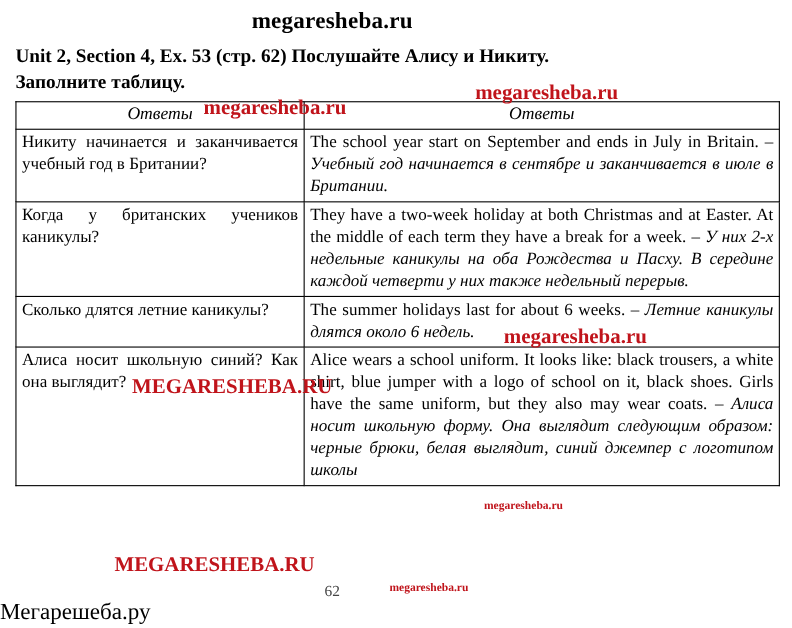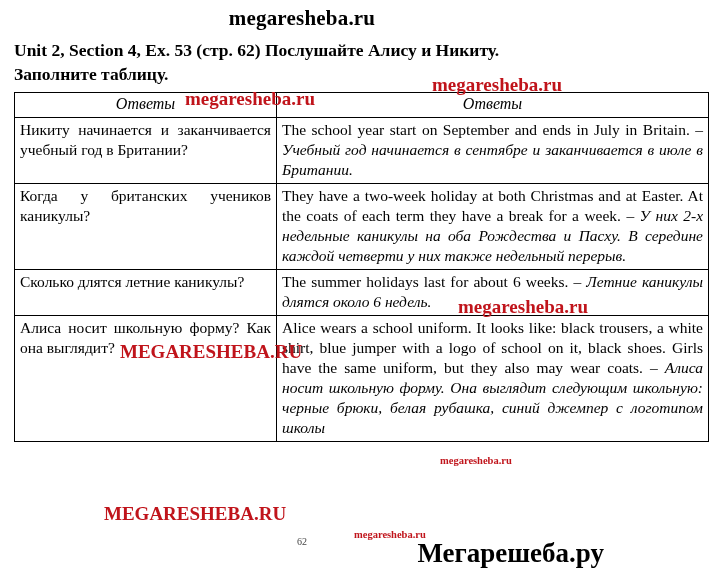--- a/index.html
+++ b/index.html
@@ -72,32 +72,32 @@
     margin-top: 24px;
   }
   .cell-a .ru {
     font-style: italic;
   }
   .footer-title {
     position: absolute;
     left: 0;
     right: 0;
     bottom: 2px;
-    text-align: right;
+    text-align: left;
     font-family: "Liberation Serif", serif;
-    font-weight: bold;
-    font-size: 27px;
+    font-weight: normal;
+    font-size: 21px;
   }
   .page-num {
     position: absolute;
     left: 0;
     right: 0;
     bottom: 24px;
     text-align: center;
-    font-size: 10px;
+    font-size: 14px;
     color: #444;
   }
   
   .wm {
     position: absolute;
     font-family: "Liberation Serif", serif;
     font-weight: bold;
     color: #c0141b;
     white-space: nowrap;
     pointer-events: none;
@@ -134,29 +134,29 @@
           <th>Ответы</th>
         </tr>
       </thead>
       <tbody>
         <tr>
           <td class="cell-q">Никиту начинается и заканчивается учебный год в Британии?</td>
           <td class="cell-a"><span>The school year start on September and ends in July in Britain. – </span><span class="ru">Учебный год начинается в сентябре и заканчивается в июле в Британии.</span></td>
         </tr>
         <tr>
           <td class="cell-q">Когда у британских учеников каникулы?</td>
-          <td class="cell-a"><span>They have a two-week holiday at both Christmas and at Easter. At the coats of each term they have a break for a week. – </span><span class="ru">У них 2-х недельные каникулы на оба Рождества и Пасху. В середине каждой четверти у них также недельный перерыв.</span></td>
+          <td class="cell-a"><span>They have a two-week holiday at both Christmas and at Easter. At the middle of each term they have a break for a week. – </span><span class="ru">У них 2-х недельные каникулы на оба Рождества и Пасху. В середине каждой четверти у них также недельный перерыв.</span></td>
         </tr>
         <tr>
           <td class="cell-q">Сколько длятся летние каникулы?</td>
           <td class="cell-a"><span>The summer holidays last for about 6 weeks. – </span><span class="ru">Летние каникулы длятся около 6 недель.</span></td>
         </tr>
         <tr>
-          <td class="cell-q">Алиса носит школьную форму? Как она выглядит?</td>
-          <td class="cell-a"><span>Alice wears a school uniform. It looks like: black trousers, a white shirt, blue jumper with a logo of school on it, black shoes. Girls have the same uniform, but they also may wear coats. – </span><span class="ru">Алиса носит школьную форму. Она выглядит следующим школьную: черные брюки, белая рубашка, синий джемпер с логотипом школы</span></td>
+          <td class="cell-q">Алиса носит школьную синий? Как она выглядит?</td>
+          <td class="cell-a"><span>Alice wears a school uniform. It looks like: black trousers, a white shirt, blue jumper with a logo of school on it, black shoes. Girls have the same uniform, but they also may wear coats. – </span><span class="ru">Алиса носит школьную форму. Она выглядит следующим образом: черные брюки, белая выглядит, синий джемпер с логотипом школы</span></td>
         </tr>
       </tbody>
     </table>
   </div>
 
   <div class="wm w1">megaresheba.ru</div>
   <div class="wm w2">megaresheba.ru</div>
   <div class="wm w3">megaresheba.ru</div>
   <div class="wm w4">MEGARESHEBA.RU</div>
   <div class="wm w5">MEGARESHEBA.RU</div>

